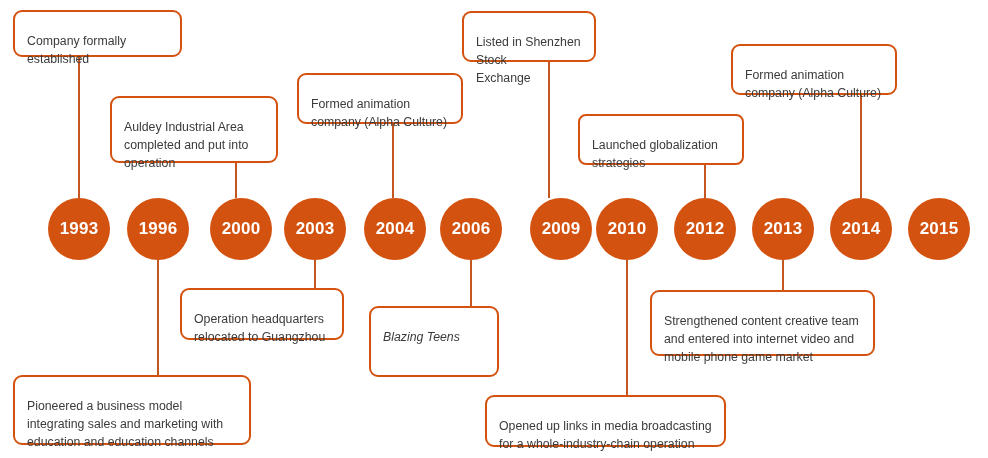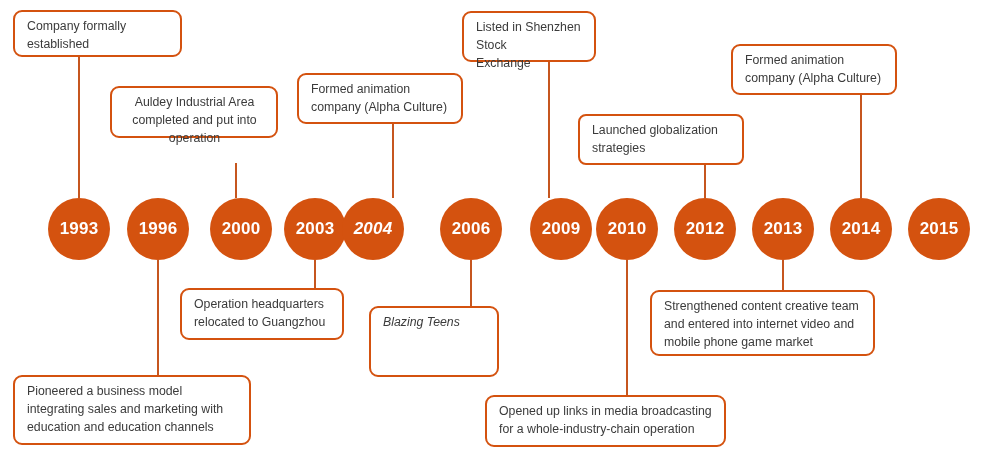--- a/index.html
+++ b/index.html
@@ -50,21 +50,21 @@
   
   .event-box {
     position: absolute;
     box-sizing: border-box;
     border: 2.5px solid #D4520F;
     border-radius: 9px;
     background: #ffffff;
     color: #3b3b3b;
     font-size: 12.3px;
     line-height: 1.47;
-    padding: 5px 11px 8px 12px;
+    padding: 20px 11px 8px 12px;
     z-index: 2;
   }
   .event-box .event-text {
     display: block;
     white-space: pre-line;
   }
   .event-box .event-italic {
     display: block;
     font-style: italic;
   }
@@ -100,41 +100,41 @@
       <div class="connector" style="left: 704.2px; top: 165px; height: 33px;"></div>
       <div class="connector" style="left: 782.2px; top: 260px; height: 30px;"></div>
       <div class="connector" style="left: 860.2px; top: 95px; height: 103px;"></div>
     </div>
 
   <div id="year-layer">
       <div class="year-node" style="left: 48px; top: 198px;">1993</div>
       <div class="year-node" style="left: 127px; top: 198px;">1996</div>
       <div class="year-node" style="left: 210px; top: 198px;">2000</div>
       <div class="year-node" style="left: 284px; top: 198px;">2003</div>
-      <div class="year-node" style="left: 342px; top: 198px; font-style: italic;">2004</div>
+      <div class="year-node" style="left: 364px; top: 198px;">2004</div>
       <div class="year-node" style="left: 440px; top: 198px;">2006</div>
       <div class="year-node" style="left: 530px; top: 198px;">2009</div>
       <div class="year-node" style="left: 596px; top: 198px;">2010</div>
       <div class="year-node" style="left: 674px; top: 198px;">2012</div>
       <div class="year-node" style="left: 752px; top: 198px;">2013</div>
       <div class="year-node" style="left: 830px; top: 198px;">2014</div>
       <div class="year-node" style="left: 908px; top: 198px;">2015</div>
     </div>
 
   <div id="event-layer">
       <div class="event-box" style="left: 13px; top: 10px; width: 169px; height: 47px;">
         <span class="event-text">Company formally
 established</span>
       </div>
       <div class="event-box" style="left: 13px; top: 375px; width: 238px; height: 70px;">
         <span class="event-text">Pioneered a business model
 integrating sales and marketing with
 education and education channels</span>
       </div>
-      <div class="event-box" style="left: 110px; top: 86px; width: 168px; height: 52px; text-align: center;">
+      <div class="event-box" style="left: 110px; top: 96px; width: 168px; height: 67px;">
         <span class="event-text">Auldey Industrial Area
 completed and put into
 operation</span>
       </div>
       <div class="event-box" style="left: 180px; top: 288px; width: 164px; height: 52px;">
         <span class="event-text">Operation headquarters
 relocated to Guangzhou</span>
       </div>
       <div class="event-box" style="left: 297px; top: 73px; width: 166px; height: 51px;">
         <span class="event-text">Formed animation

